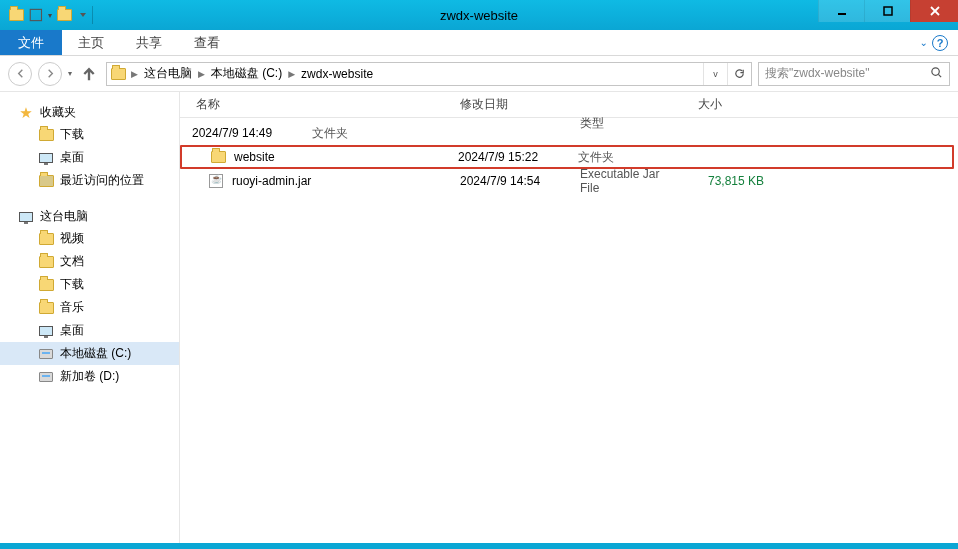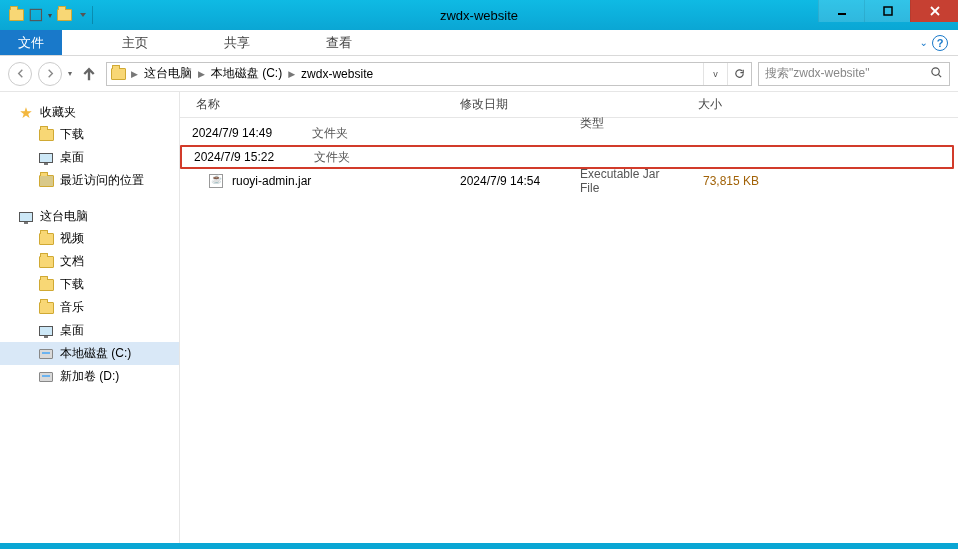--- a/index.html
+++ b/index.html
@@ -15,21 +15,21 @@
   .title { position: absolute; left: 0; right: 0; text-align: center; font-size: 13px; color: #000; pointer-events: none; }
   .winbtns { margin-left: auto; display: flex; height: 100%; }
   .winbtn { width: 46px; height: 22px; display: flex; align-items: center; justify-content: center; background: rgba(255,255,255,0.15); margin-top: 0; border-left: 1px solid rgba(0,0,0,0.08); }
   .winbtn.close { background: #c64032; color: #fff; width: 48px; }
   .winbtn svg { width: 12px; height: 12px; }
   .winbtn.close svg { stroke: #fff; }
 
   
   .ribbon { height: 26px; background: #fff; display: flex; align-items: stretch; border-bottom: 1px solid #d9d9d9; position: relative; }
   .file-tab { background: #1979ca; color: #ffffff; padding: 0 18px; display: flex; align-items: center; font-size: 13px; }
-  .rtab { padding: 0 16px; display: flex; align-items: center; color: #444; font-size: 13px; margin-left: 44px; }
+  .rtab { padding: 0 16px; display: flex; align-items: center; color: #444; font-size: 13px; }
   .ribbon-right { margin-left: auto; display: flex; align-items: center; gap: 4px; padding-right: 10px; }
   .chev { color: #1979ca; font-size: 10px; }
   .help { width: 16px; height: 16px; border-radius: 50%; border: 1px solid #1979ca; color: #1979ca; display: flex; align-items: center; justify-content: center; font-size: 11px; font-weight: bold; }
 
   
   .navbar { height: 36px; background: #fff; border-bottom: 1px solid #e6e6e6; display: flex; align-items: center; padding: 4px 8px; gap: 6px; }
   .navbtn { width: 24px; height: 24px; border: 1px solid #ccc; border-radius: 50%; display: flex; align-items: center; justify-content: center; color: #888; }
   .navbtn svg { width: 11px; height: 11px; }
   .navdrop { font-size: 8px; color: #666; }
   .upbtn { width: 22px; height: 22px; display: flex; align-items: center; justify-content: center; color: #666; }
@@ -69,21 +69,21 @@
   .col-type { width: 118px; margin-top: 37px; }
   .col-size { width: 90px; text-align: left; }
   .rows { padding-top: 4px; }
   .row { height: 22px; display: flex; align-items: center; font-size: 12px; color: #000; }
   .row.highlight { border: 2px solid #d23b2a; border-radius: 1px; margin: 1px 4px 1px 0; height: 24px; }
   .cell { padding: 0 12px; }
   .cell-name { width: 268px; padding-left: 28px; display: flex; align-items: center; gap: 8px; }
   .row.highlight .cell-name { width: 264px; }
   .cell-date { width: 120px; color: #000000; }
   .cell-type { width: 118px; color: #555; }
-  .cell-size { width: 90px; color: #a16207; text-align: center; }
+  .cell-size { width: 90px; color: #15803d; text-align: right; }
   .fileicon { width: 16px; height: 16px; display: flex; align-items: center; justify-content: center; }
   .jaricon { width: 14px; height: 14px; border: 1px solid #999; background: #fff; position: relative; display:inline-block; }
   .jaricon::after { content: "☕"; position: absolute; top: -1px; left: 1px; font-size: 9px; color: #c0714f; }
 
   .downarrow { width:0; height:0; border-left:3px solid transparent; border-right:3px solid transparent; border-top:4px solid #555; display:inline-block; }
   .tb-chev { font-size: 8px; color: #444; margin-left:2px; }
 </style>
 </head>
 <body>
 
@@ -281,20 +281,26 @@
     </div>
 
     <div class="rows">
       <div class="row">
         <div class="cell cell-date">2024/7/9 14:49</div>
         <div class="cell cell-type">文件夹</div>
         <div class="cell cell-size"></div>
       </div>
 
       <div class="row highlight">
+        <div class="cell cell-name">
+          <span class="fileicon">
+              <span class="folderglyph"></span>
+            </span>
+          <span>website</span>
+        </div>
         <div class="cell cell-date">2024/7/9 15:22</div>
         <div class="cell cell-type">文件夹</div>
         <div class="cell cell-size"></div>
       </div>
 
       <div class="row">
         <div class="cell cell-name">
           <span class="fileicon">
               <span class="jaricon"></span>
             </span>

